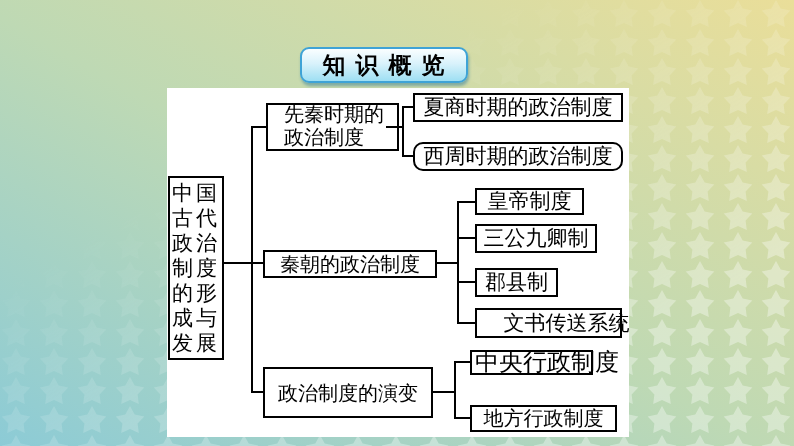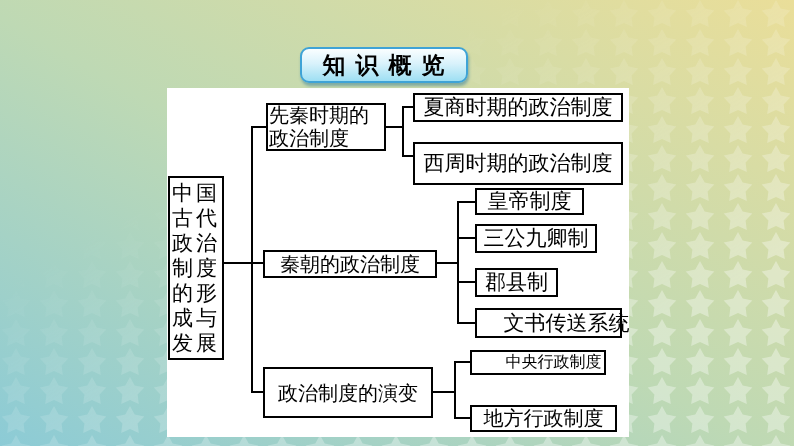--- a/index.html
+++ b/index.html
@@ -19,33 +19,33 @@
   }
   .title-badge span{font-weight:bold;font-size:23px;letter-spacing:1px;}
   .box{
     position:absolute;box-sizing:border-box;border:2px solid #000;background:#FFFFFF;
     display:flex;flex-direction:column;align-items:center;justify-content:center;
     text-align:center;line-height:1.15;
   }
   .root-box{left:168px;top:176px;width:56px;height:184px;font-size:21px;}
   .root-box .row{line-height:25px;letter-spacing:3px;white-space:nowrap;}
   .branch{font-size:20px;}
-  .b1{left:266px;top:103px;width:120px;height:48px;align-items:flex-start;padding-left:1px;}
+  .b1{left:266px;top:103px;width:133px;height:48px;align-items:flex-start;padding-left:16px;justify-content:flex-end;}
   .b1 div{line-height:23px;white-space:nowrap;}
   .b2{left:263px;top:250px;width:174px;height:28px;}
   .b3{left:263px;top:367px;width:170px;height:51px;}
   .b3 div{line-height:24px;white-space:nowrap;}
   .leaf{font-size:21px;white-space:nowrap;}
   .l11{left:413px;top:93px;width:210px;height:29px;}
-  .l12{left:413px;top:142px;width:210px;height:43px;}
+  .l12{left:413px;top:142px;width:210px;height:29px;border-radius:10px;}
   .l21{left:475px;top:188px;width:109px;height:27px;}
   .l22{left:475px;top:224px;width:122px;height:29px;}
   .l23{left:475px;top:268px;width:83px;height:29px;}
   .l24{left:475px;top:308px;width:147px;height:30px;padding-left:36px;}
-  .l31{left:470px;top:350px;width:136px;height:25px;font-size:16px;padding-left:31px;}
+  .l31{left:470px;top:350px;width:123px;height:25px;font-size:24px;padding-left:31px;}
   .l32{left:470px;top:405px;width:147px;height:27px;font-size:20px;}
   .hline,.vline{position:absolute;background:#000;}
   .hline{height:2px;}
   .vline{width:2px;}
 </style>
 </head>
 <body>
 
 <div class="stage">
 

